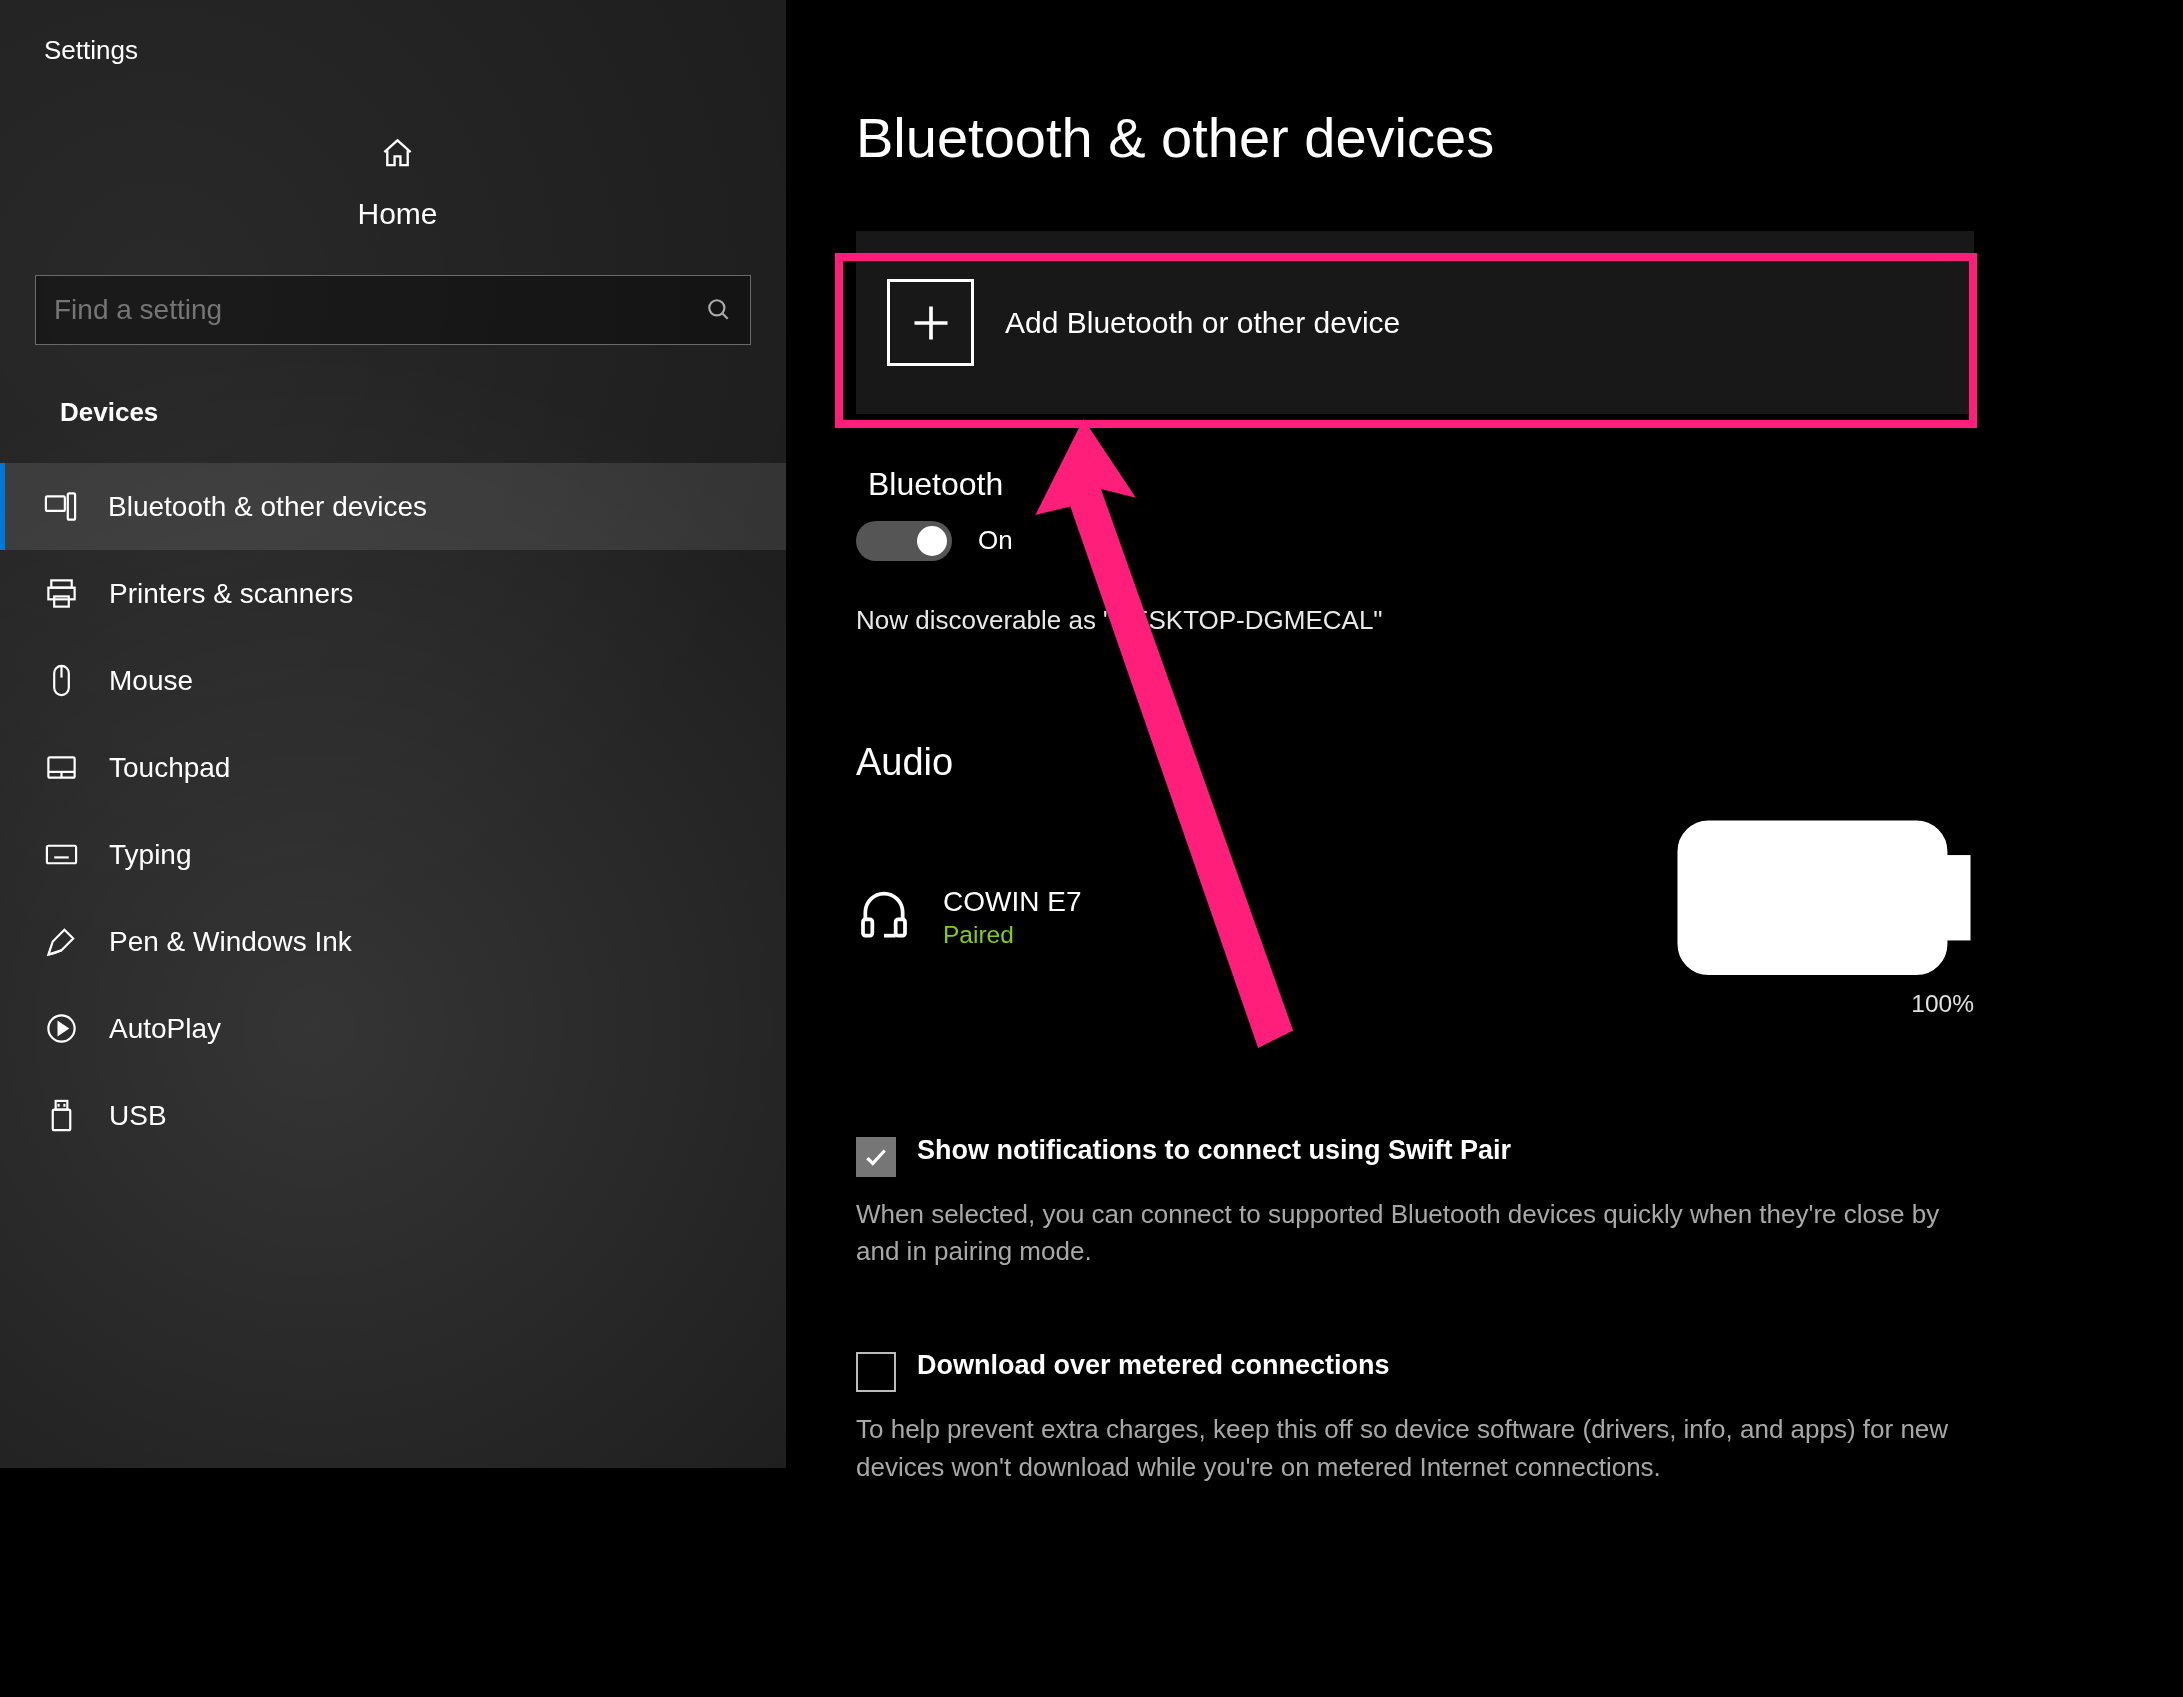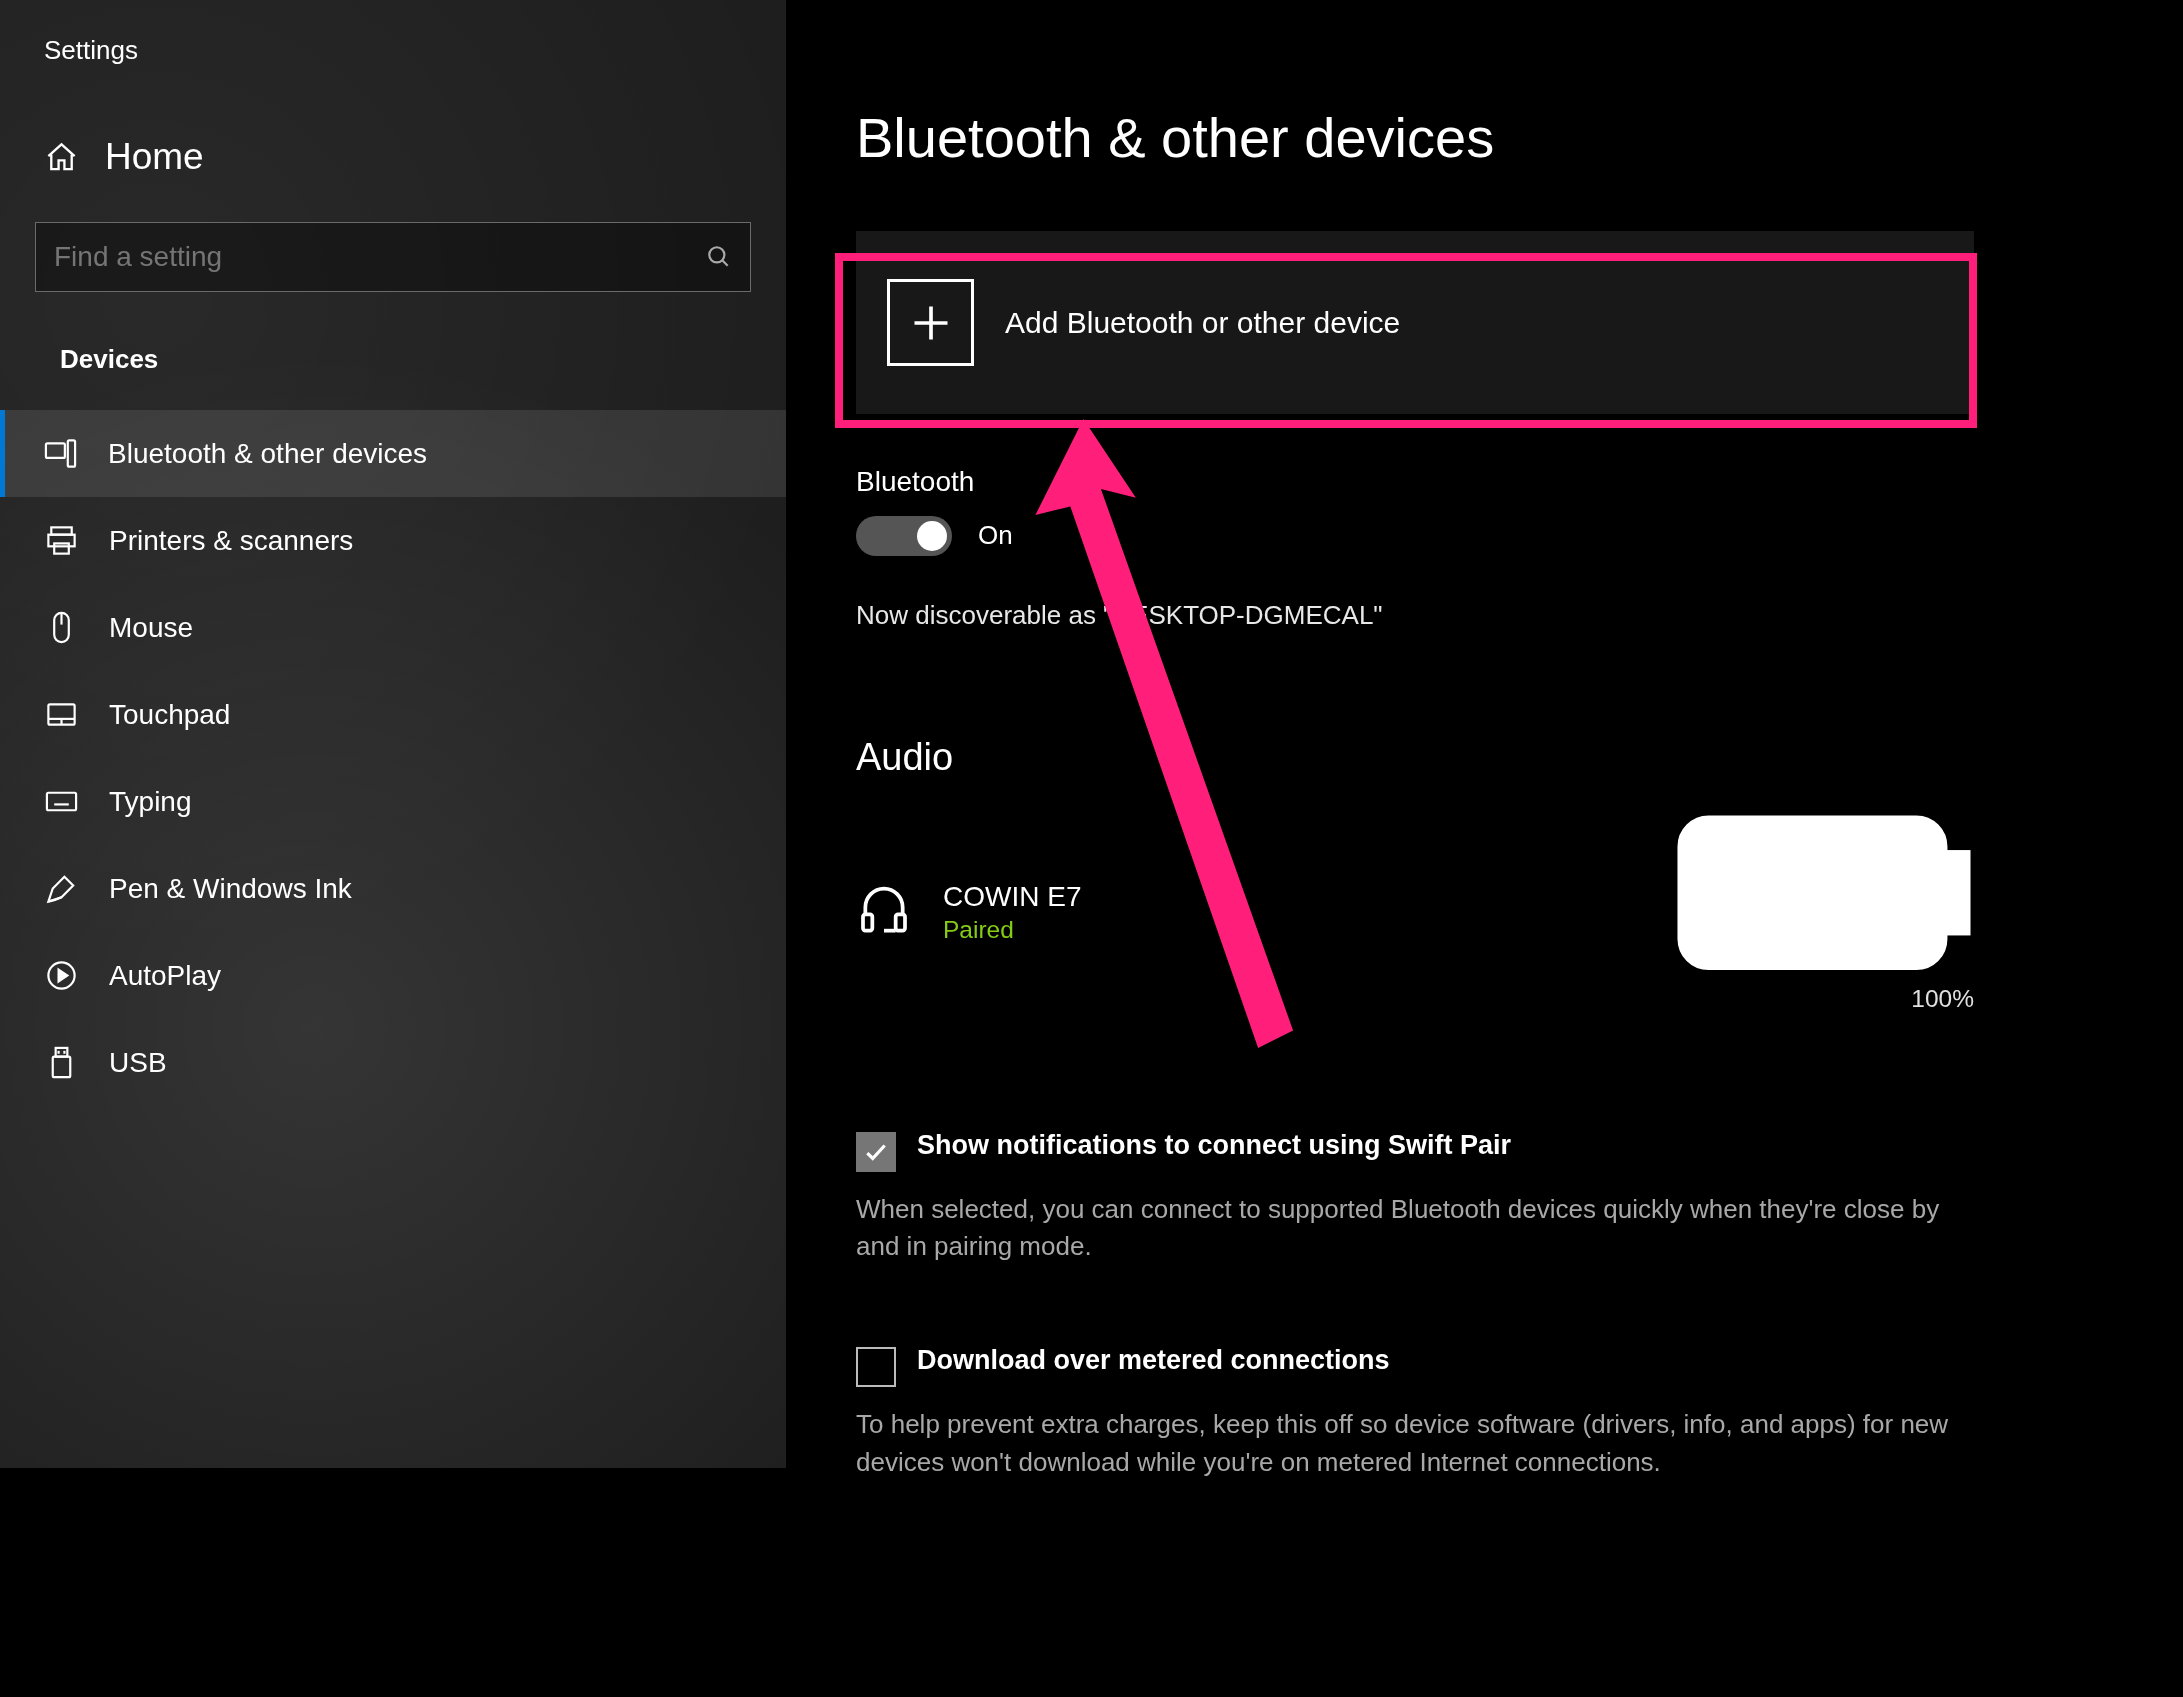--- a/index.html
+++ b/index.html
@@ -24,21 +24,22 @@
   .app-title {
     font-size: 26px;
     font-weight: 400;
     padding: 17.5px 35px 35px 44px;
   }
   .home-row {
     display: flex;
     align-items: center;
     gap: 26px;
     padding: 35px 35px 35px 44px;
-    font-size: 37px;
+    font-size: 30px;
+    flex-direction: column;
   }
   .search-wrap {
     margin: 8.7px 35px 35px 35px;
     width: 716px;
     height: 70px;
     border: 1.7px solid #6a6a6a;
     background: rgba(0,0,0,0.35);
     display: flex;
     align-items: center;
     padding: 0 18px;
@@ -108,23 +109,24 @@
   .add-label { font-size: 30px; }
   
   .hl-box {
     position: absolute;
     border: 8.7px solid #ff1f7a;
     pointer-events: none;
   }
   .hl-arrow { position: absolute; pointer-events: none; }
 
   .subhead {
-    font-size: 28px;
+    font-size: 32px;
     margin-top: 52px;
     margin-bottom: 17.5px;
+    margin-left: 12px;
   }
   .toggle-row { display: flex; align-items: center; gap: 26px; margin-top: 10.5px; }
   .toggle {
     width: 96px; height: 40px;
     background: #555;
     border-radius: 20px;
     position: relative;
     cursor: pointer;
   }
   .toggle-knob {

